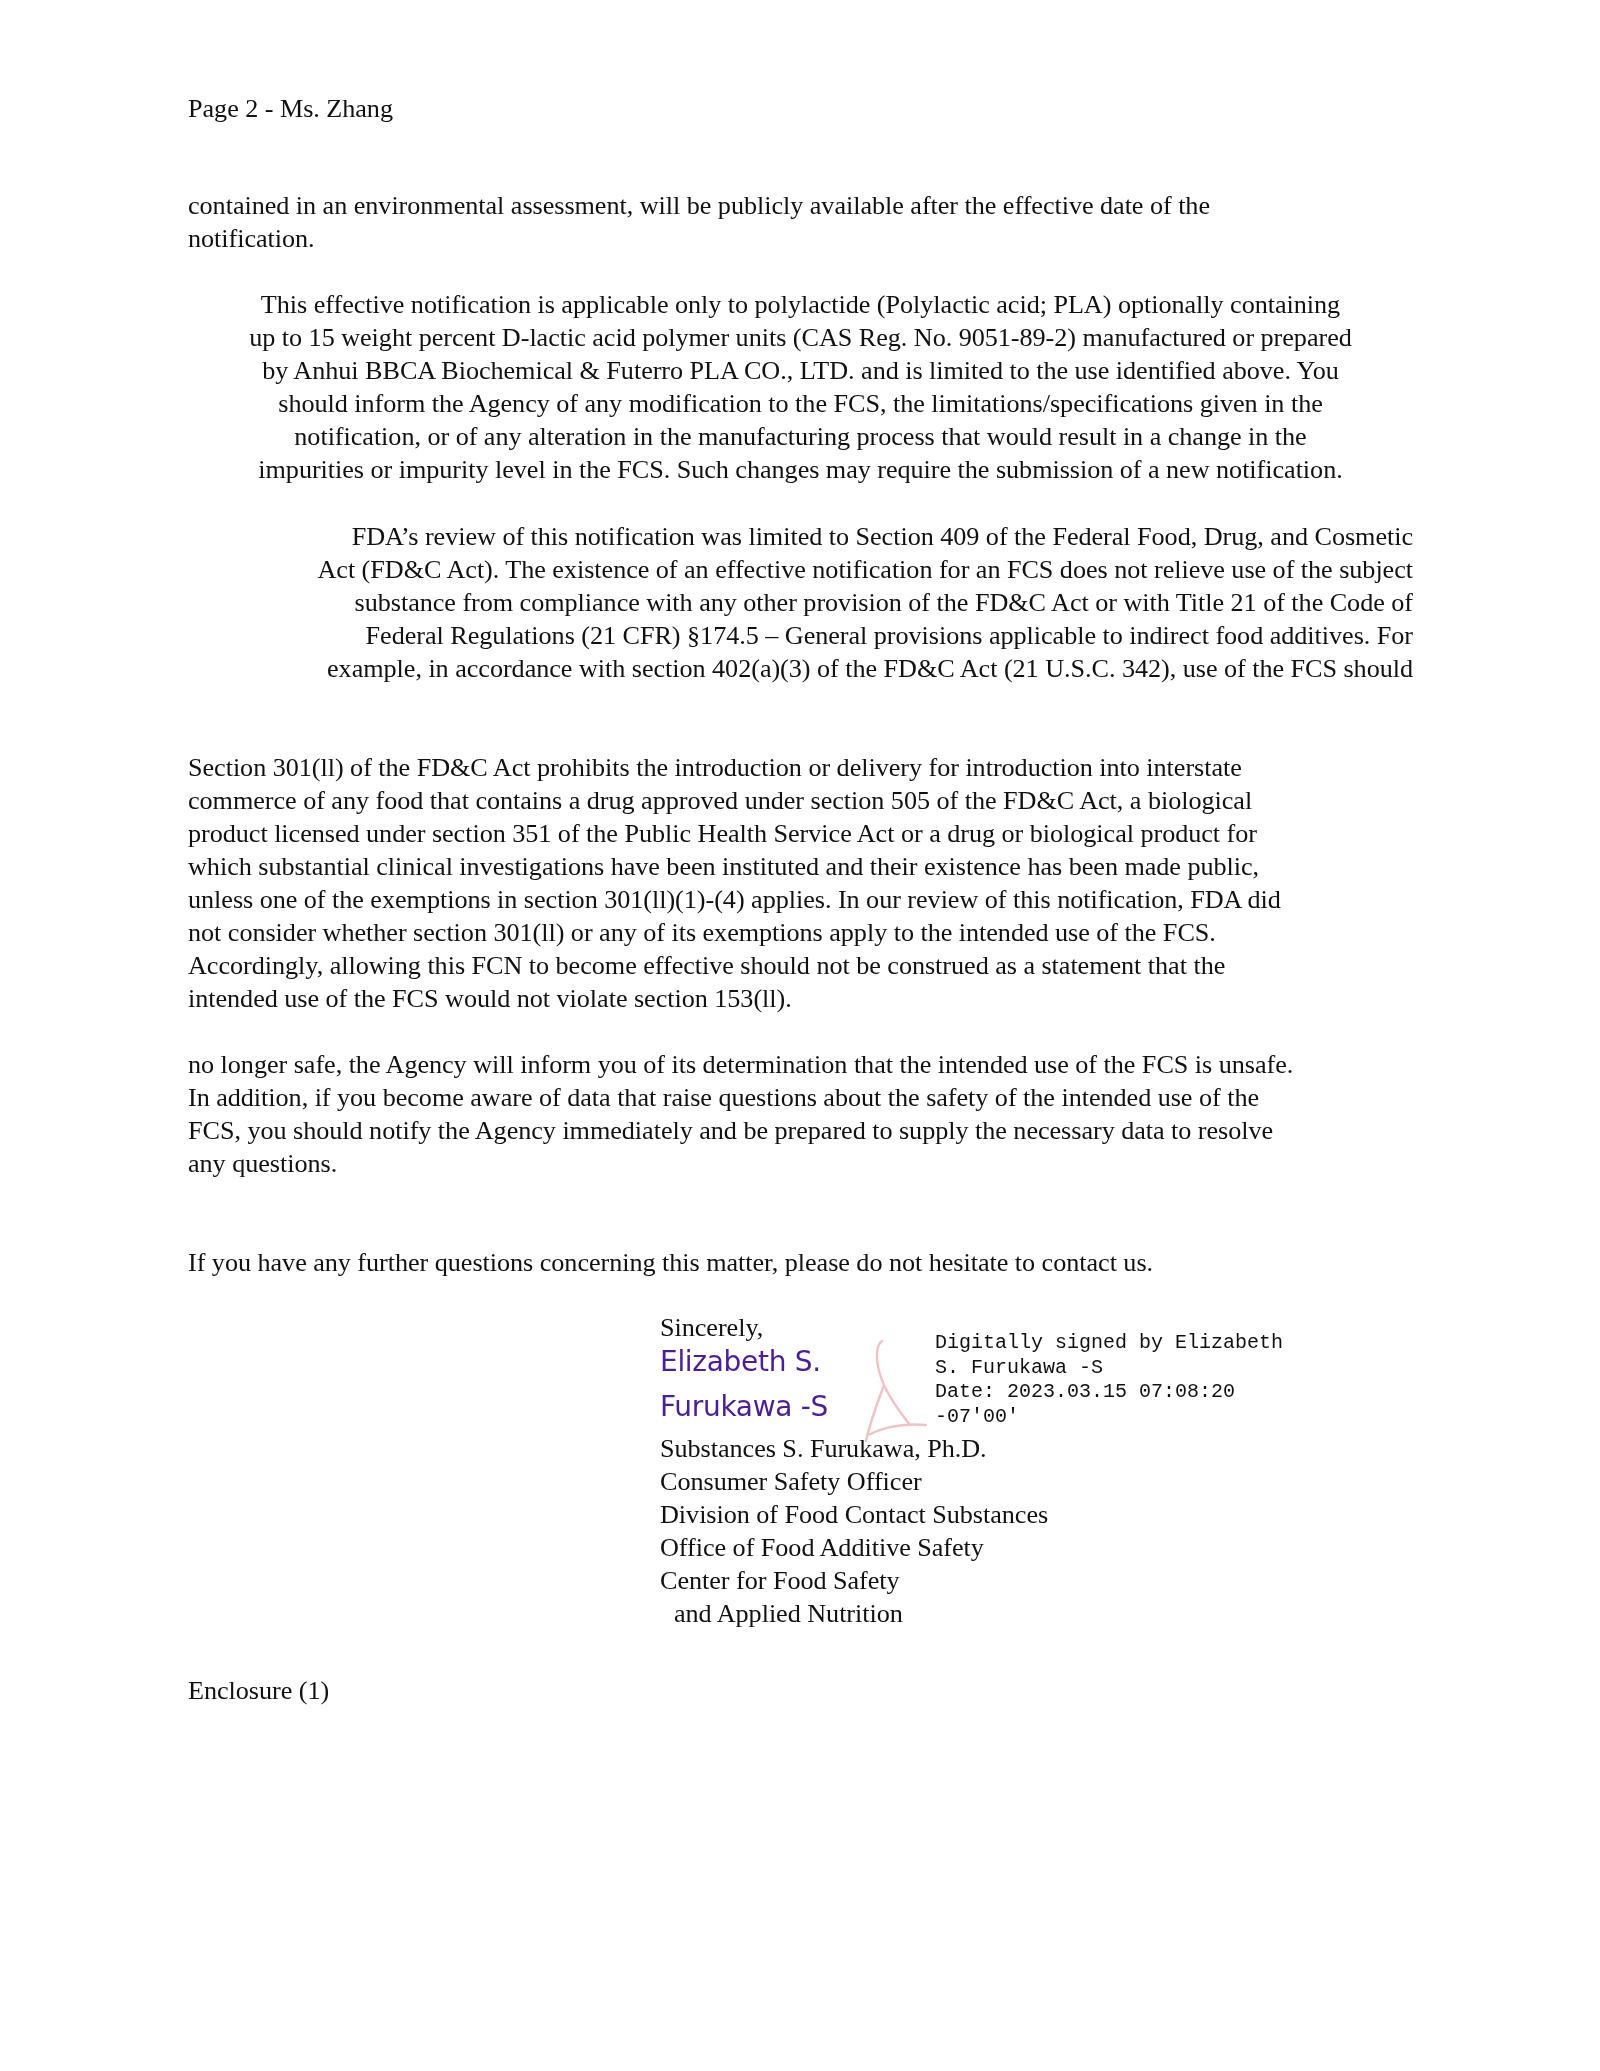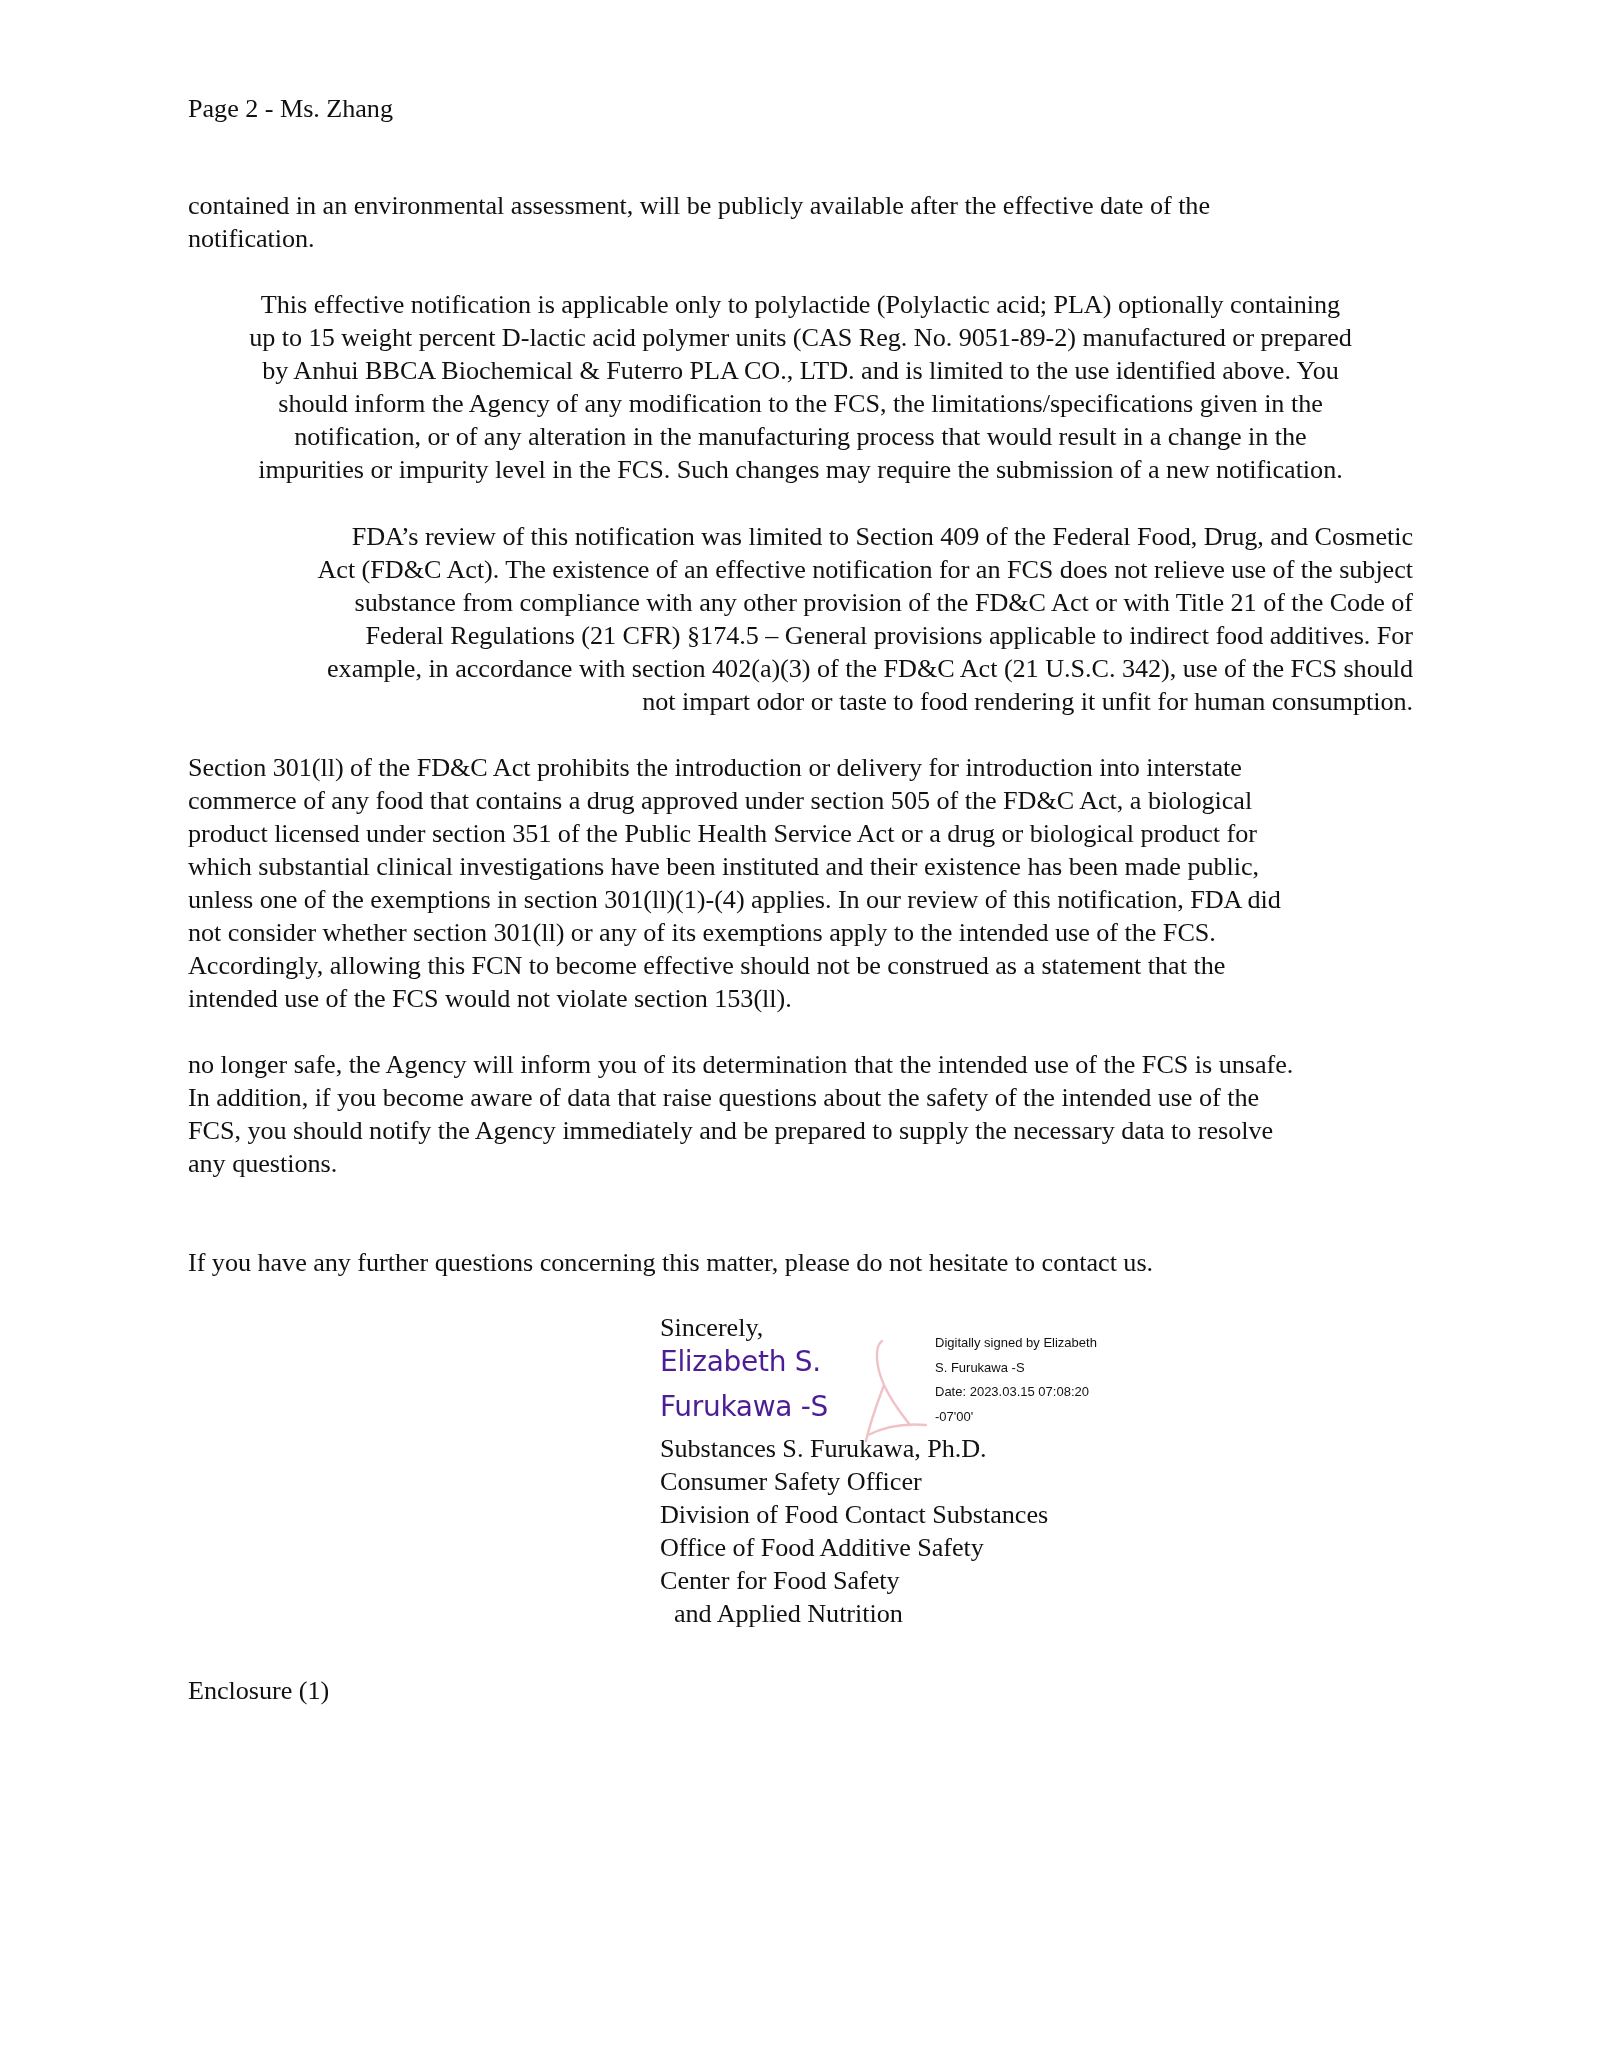--- a/index.html
+++ b/index.html
@@ -15,21 +15,21 @@
   #p3 { top: 520px; text-align: right; }
   #p4 { top: 751px; }
   #p5 { top: 1048px; }
   #p6 { top: 1246px; }
   .sig-block { position: absolute; left: 660px; top: 1311px; }
   .sincerely { position: absolute; left: 0; top: 0; white-space: nowrap; }
   .sig-name { position: absolute; left: 0; font-family: "DejaVu Sans", "Liberation Sans", sans-serif; font-size: 28px; line-height: 44px; color: #4c1d95; white-space: nowrap; letter-spacing: -0.3px; }
   .sig-name.l1 { top: 29px; }
   .sig-name.l2 { top: 74px; }
   .adobe-mark { position: absolute; left: 200px; top: 26px; width: 70px; height: 110px; }
-  .digital { position: absolute; left: 275px; top: 20px; font-family: Liberation Sans, sans-serif; font-size: 13px; line-height: 24.7px; color: #111; white-space: nowrap; }
+  .digital { position: absolute; left: 275px; top: 20px; font-family: Liberation Mono, monospace; font-size: 20px; line-height: 24.7px; color: #111; white-space: nowrap; }
   .signer-lines { position: absolute; left: 0; top: 121px; }
   .indent { padding-left: 14px; }
   .enclosure { position: absolute; left: 188px; top: 1674px; white-space: nowrap; }
 </style>
 </head>
 <body>
 
 <div class="page">
 
   <div class="header serif">Page 2 - Ms. Zhang</div>
@@ -47,21 +47,20 @@
     <span class="line">notification, or of any alteration in the manufacturing process that would result in a change in the</span>
     <span class="line">impurities or impurity level in the FCS. Such changes may require the submission of a new notification.</span>
   </div>
 
   <div id="p3" class="body-text serif para">
     <span class="line">FDA’s review of this notification was limited to Section 409 of the Federal Food, Drug, and Cosmetic</span>
     <span class="line">Act (FD&amp;C Act). The existence of an effective notification for an FCS does not relieve use of the subject</span>
     <span class="line">substance from compliance with any other provision of the FD&amp;C Act or with Title 21 of the Code of</span>
     <span class="line">Federal Regulations (21 CFR) §174.5 – General provisions applicable to indirect food additives.  For</span>
     <span class="line">example, in accordance with section 402(a)(3) of the FD&amp;C Act (21 U.S.C. 342), use of the FCS should</span>
-    <span class="line">not impart odor or taste to food rendering it unfit for human consumption.</span>
   </div>
 
   <div id="p4" class="body-text serif para">
     <span class="line">Section 301(ll) of the FD&amp;C Act prohibits the introduction or delivery for introduction into interstate</span>
     <span class="line">commerce of any food that contains a drug approved under section 505 of the FD&amp;C Act, a biological</span>
     <span class="line">product licensed under section 351 of the Public Health Service Act or a drug or biological product for</span>
     <span class="line">which substantial clinical investigations have been instituted and their existence has been made public,</span>
     <span class="line">unless one of the exemptions in section 301(ll)(1)-(4) applies. In our review of this notification, FDA did</span>
     <span class="line">not consider whether section 301(ll) or any of its exemptions apply to the intended use of the FCS.</span>
     <span class="line">Accordingly, allowing this FCN to become effective should not be construed as a statement that the</span>

